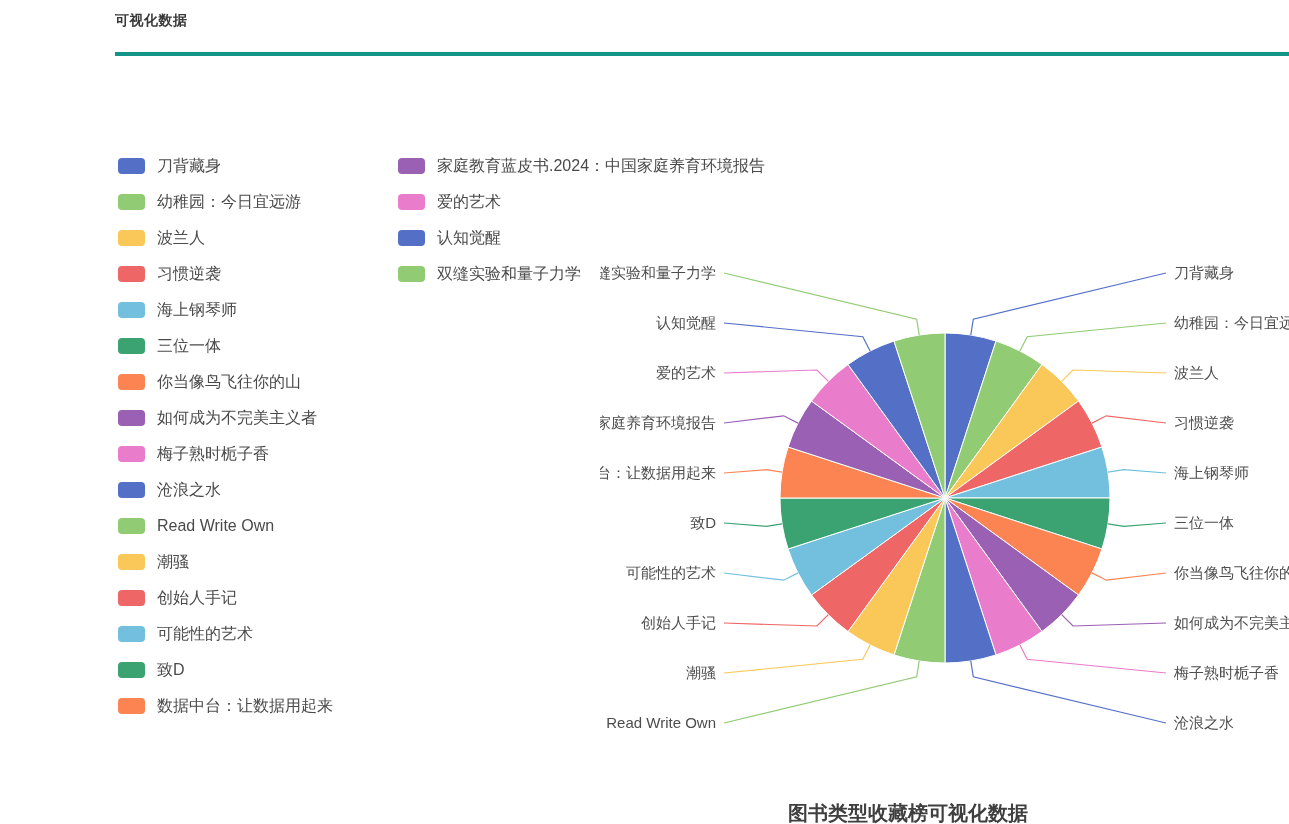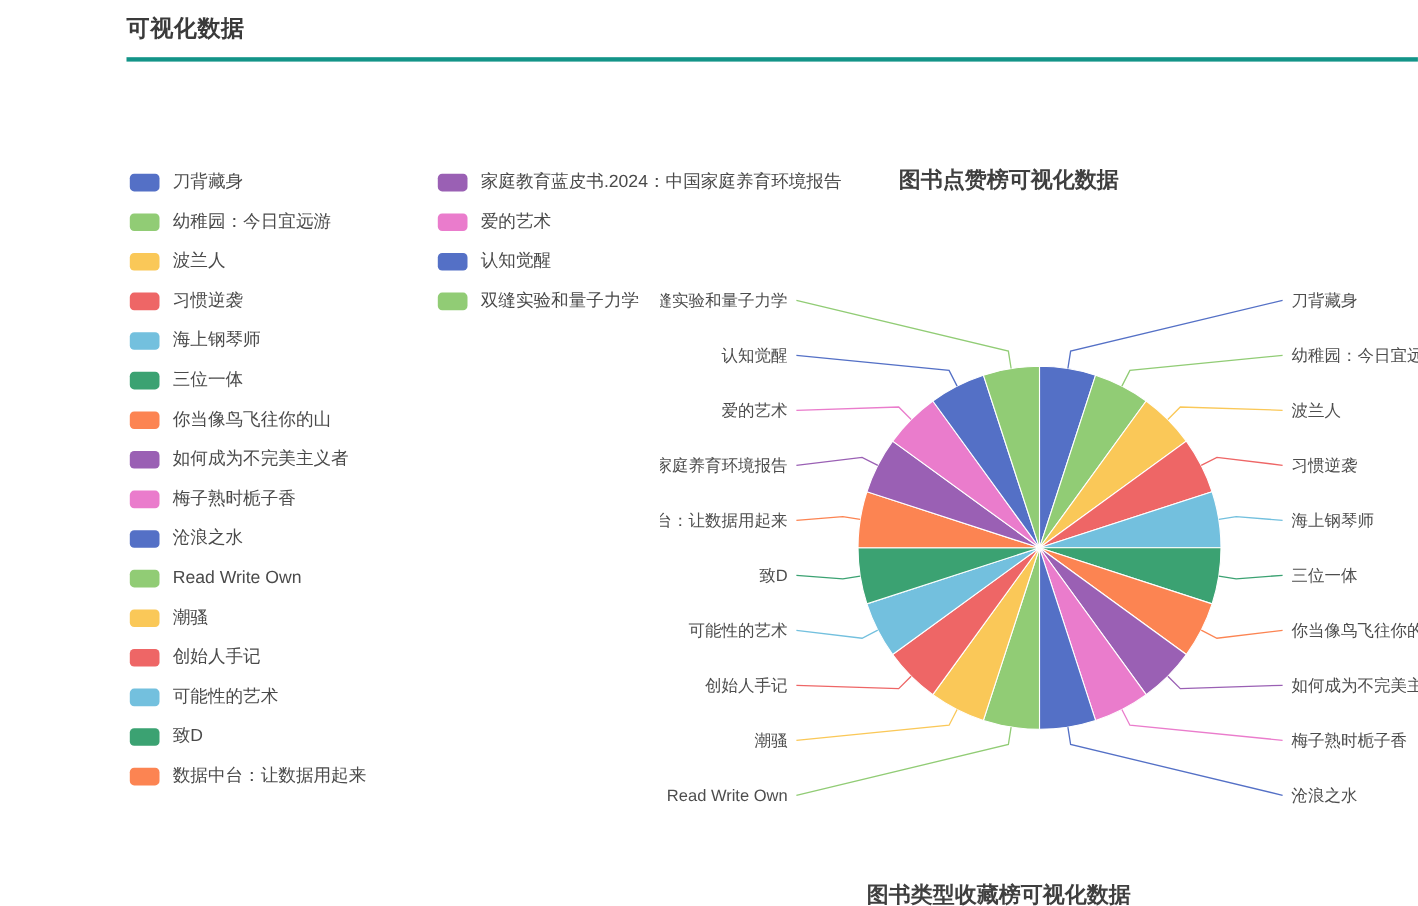--- a/index.html
+++ b/index.html
@@ -20,21 +20,21 @@
   #page-header {
     position: absolute;
     left: 0; top: 0;
     width: 1289px;
     height: 60px;
   }
   #page-title {
     position: absolute;
     left: 115px;
     top: 12px;
-    font-size: 21px;
+    font-size: 14px;
     font-weight: bold;
     color: #3a3a3a;
     letter-spacing: 0.5px;
     white-space: nowrap;
   }
   #header-rule {
     position: absolute;
     left: 115px;
     top: 52px;
     width: 1174px;
@@ -219,21 +219,20 @@
           <span class="legend-swatch" style="background: rgb(84, 112, 198);"></span>
           <span class="legend-label">认知觉醒</span>
         </div>
         <div class="legend-item">
           <span class="legend-swatch" style="background: rgb(145, 204, 117);"></span>
           <span class="legend-label">双缝实验和量子力学</span>
         </div>
       </div>
   </div>
 
-  <div id="chart-title">图书点赞榜可视化数据</div>
 
   <div id="pie-wrap">
     <svg id="pie-svg" width="689" height="580" viewBox="0 0 689 580">
         <path d="M 345 328 L 345.00 163.00 A 165 165 0 0 1 395.99 171.08 Z" fill="#5470c6" stroke="#ffffff" stroke-width="1"></path>
         <path d="M 345 328 L 395.99 171.08 A 165 165 0 0 1 441.98 194.51 Z" fill="#91cc75" stroke="#ffffff" stroke-width="1"></path>
         <path d="M 345 328 L 441.98 194.51 A 165 165 0 0 1 478.49 231.02 Z" fill="#fac858" stroke="#ffffff" stroke-width="1"></path>
         <path d="M 345 328 L 478.49 231.02 A 165 165 0 0 1 501.92 277.01 Z" fill="#ee6666" stroke="#ffffff" stroke-width="1"></path>
         <path d="M 345 328 L 501.92 277.01 A 165 165 0 0 1 510.00 328.00 Z" fill="#73c0de" stroke="#ffffff" stroke-width="1"></path>
         <path d="M 345 328 L 510.00 328.00 A 165 165 0 0 1 501.92 378.99 Z" fill="#3ba272" stroke="#ffffff" stroke-width="1"></path>
         <path d="M 345 328 L 501.92 378.99 A 165 165 0 0 1 478.49 424.98 Z" fill="#fc8452" stroke="#ffffff" stroke-width="1"></path>

